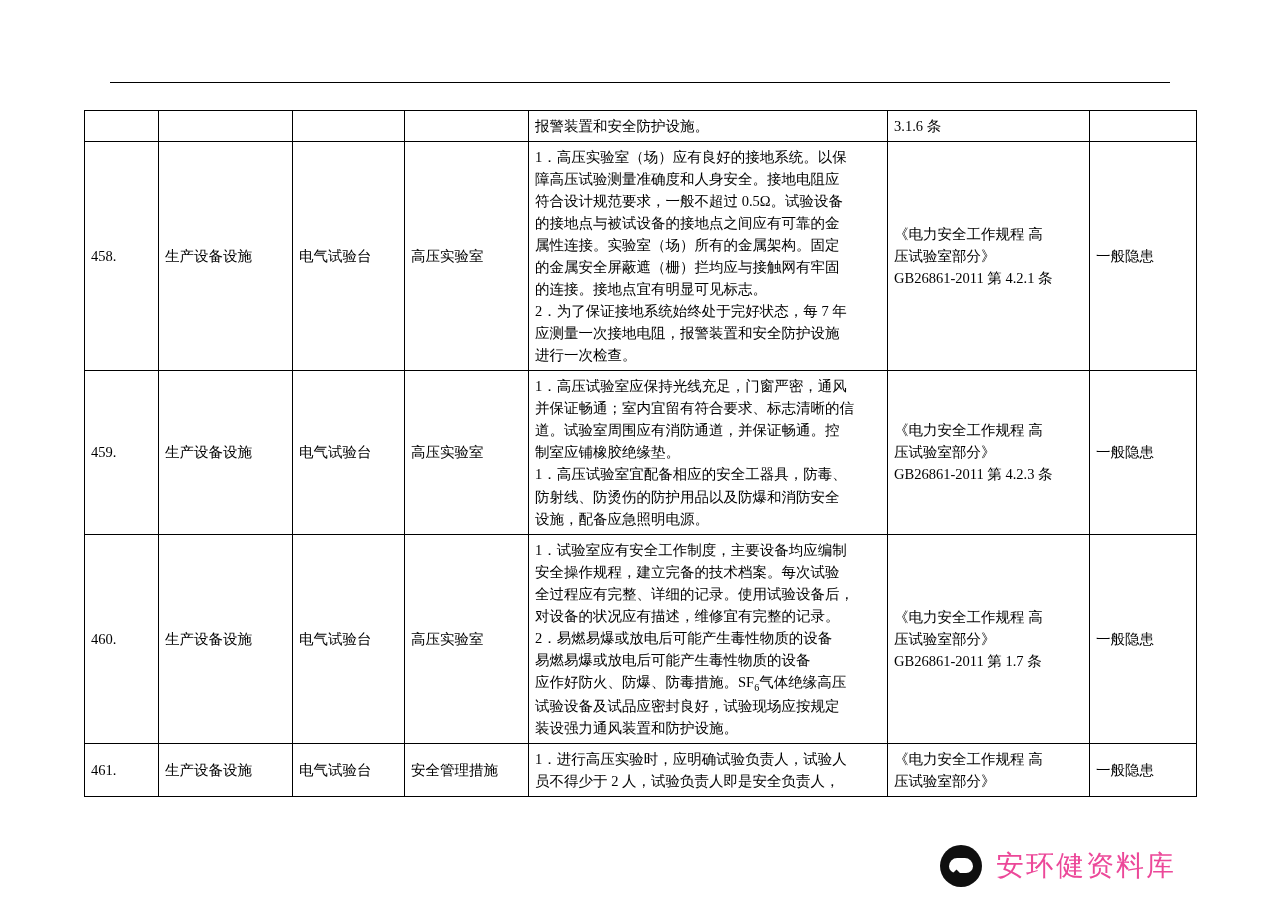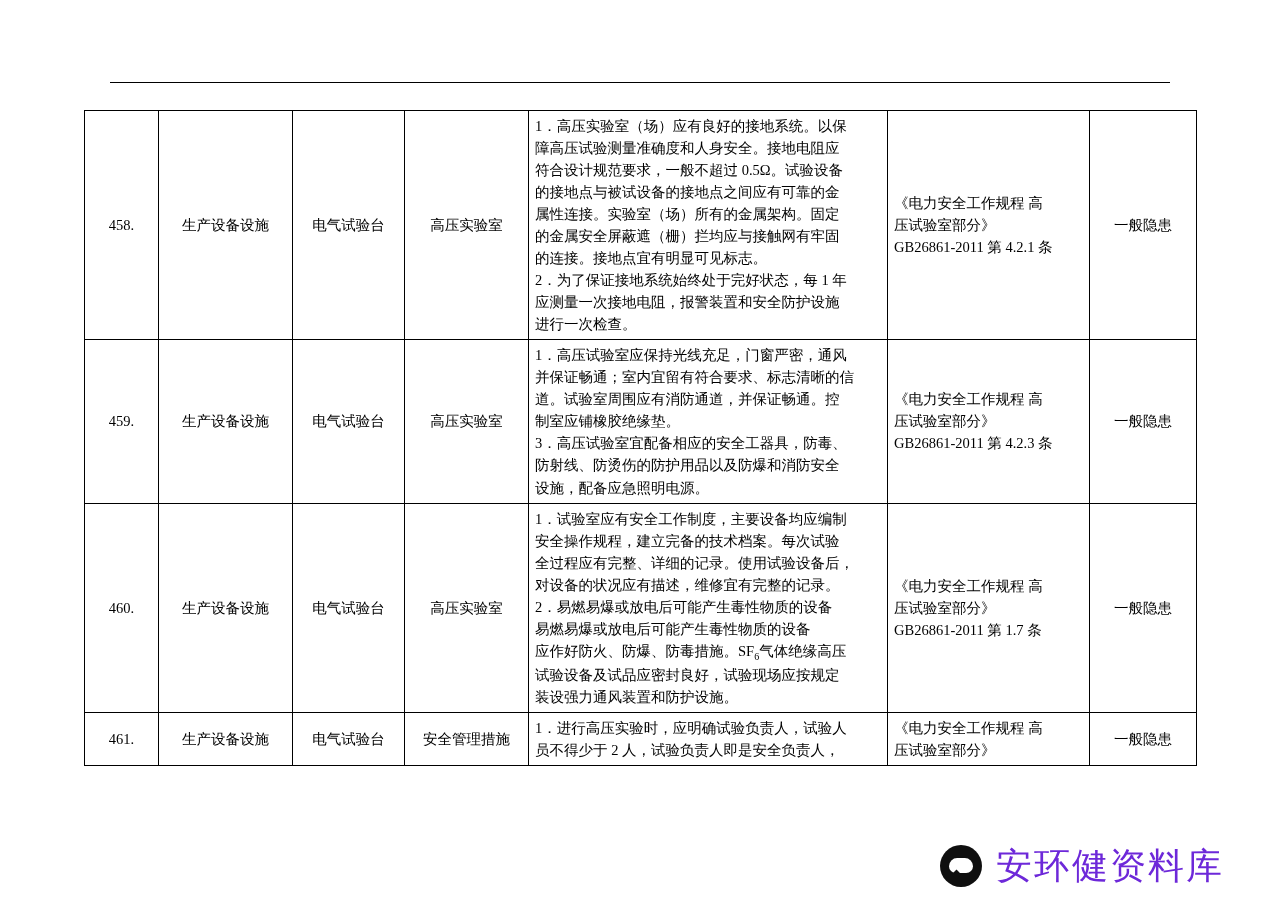--- a/index.html
+++ b/index.html
@@ -49,21 +49,21 @@
   }
   col.c-no      { width: 74px; }
   col.c-cat     { width: 134px; }
   col.c-sub     { width: 112px; }
   col.c-place   { width: 124px; }
   col.c-desc    { width: 359px; }
   col.c-ref     { width: 202px; }
   col.c-level   { width: 107px; }
 
   td.no, td.cat, td.sub, td.place, td.level {
-    text-align: center;
+    text-align: left;
   }
   td.desc {
     text-align: justify;
     text-justify: inter-ideograph;
     vertical-align: top;
     padding-top: 7px;
     padding-bottom: 7px;
   }
   td.ref {
     text-align: left;
@@ -125,23 +125,23 @@
     position: absolute;
     left: 13px;
     top: 26px;
     width: 7px;
     height: 7px;
     background: #0f0f0f;
     transform: rotate(45deg);
   }
   .logo-text {
     font-family: Liberation Sans, sans-serif;
-    font-size: 36px;
+    font-size: 28px;
     letter-spacing: 2px;
-    color: #6d28d9;
+    color: #ec4899;
     white-space: nowrap;
   }
 </style>
 </head>
 <body>
 
 <div class="page">
 
   <div class="header-rule"></div>
 
@@ -151,35 +151,48 @@
         <col class="c-no">
         <col class="c-cat">
         <col class="c-sub">
         <col class="c-place">
         <col class="c-desc">
         <col class="c-ref">
         <col class="c-level">
       </colgroup>
       <tbody>
 
+        <tr class="first-row">
+          <td class="no"></td>
+          <td class="cat"></td>
+          <td class="sub"></td>
+          <td class="place"></td>
+          <td class="desc">
+            <span class="desc-line">报警装置和安全防护设施。</span>
+          </td>
+          <td class="ref">
+            <span class="ref-line">3.1.6 条</span>
+          </td>
+          <td class="level"></td>
+        </tr>
 
         <tr>
           <td class="no">458.</td>
           <td class="cat">生产设备设施</td>
           <td class="sub">电气试验台</td>
           <td class="place">高压实验室</td>
           <td class="desc">
             <span class="desc-line">1．高压实验室（场）应有良好的接地系统。以保</span>
             <span class="desc-line">障高压试验测量准确度和人身安全。接地电阻应</span>
             <span class="desc-line">符合设计规范要求，一般不超过 0.5Ω。试验设备</span>
             <span class="desc-line">的接地点与被试设备的接地点之间应有可靠的金</span>
             <span class="desc-line">属性连接。实验室（场）所有的金属架构。固定</span>
             <span class="desc-line">的金属安全屏蔽遮（栅）拦均应与接触网有牢固</span>
             <span class="desc-line">的连接。接地点宜有明显可见标志。</span>
-            <span class="desc-line">2．为了保证接地系统始终处于完好状态，每 1 年</span>
+            <span class="desc-line">2．为了保证接地系统始终处于完好状态，每 7 年</span>
             <span class="desc-line">应测量一次接地电阻，报警装置和安全防护设施</span>
             <span class="desc-line">进行一次检查。</span>
           </td>
           <td class="ref">
             <span class="ref-line">《电力安全工作规程 高</span>
             <span class="ref-line">压试验室部分》</span>
             <span class="ref-line">GB26861-2011 第 4.2.1 条</span>
           </td>
           <td class="level">一般隐患</td>
         </tr>
@@ -187,21 +200,21 @@
         <tr>
           <td class="no">459.</td>
           <td class="cat">生产设备设施</td>
           <td class="sub">电气试验台</td>
           <td class="place">高压实验室</td>
           <td class="desc">
             <span class="desc-line">1．高压试验室应保持光线充足，门窗严密，通风</span>
             <span class="desc-line">并保证畅通；室内宜留有符合要求、标志清晰的信</span>
             <span class="desc-line">道。试验室周围应有消防通道，并保证畅通。控</span>
             <span class="desc-line">制室应铺橡胶绝缘垫。</span>
-            <span class="desc-line">3．高压试验室宜配备相应的安全工器具，防毒、</span>
+            <span class="desc-line">1．高压试验室宜配备相应的安全工器具，防毒、</span>
             <span class="desc-line">防射线、防烫伤的防护用品以及防爆和消防安全</span>
             <span class="desc-line">设施，配备应急照明电源。</span>
           </td>
           <td class="ref">
             <span class="ref-line">《电力安全工作规程 高</span>
             <span class="ref-line">压试验室部分》</span>
             <span class="ref-line">GB26861-2011 第 4.2.3 条</span>
           </td>
           <td class="level">一般隐患</td>
         </tr>

